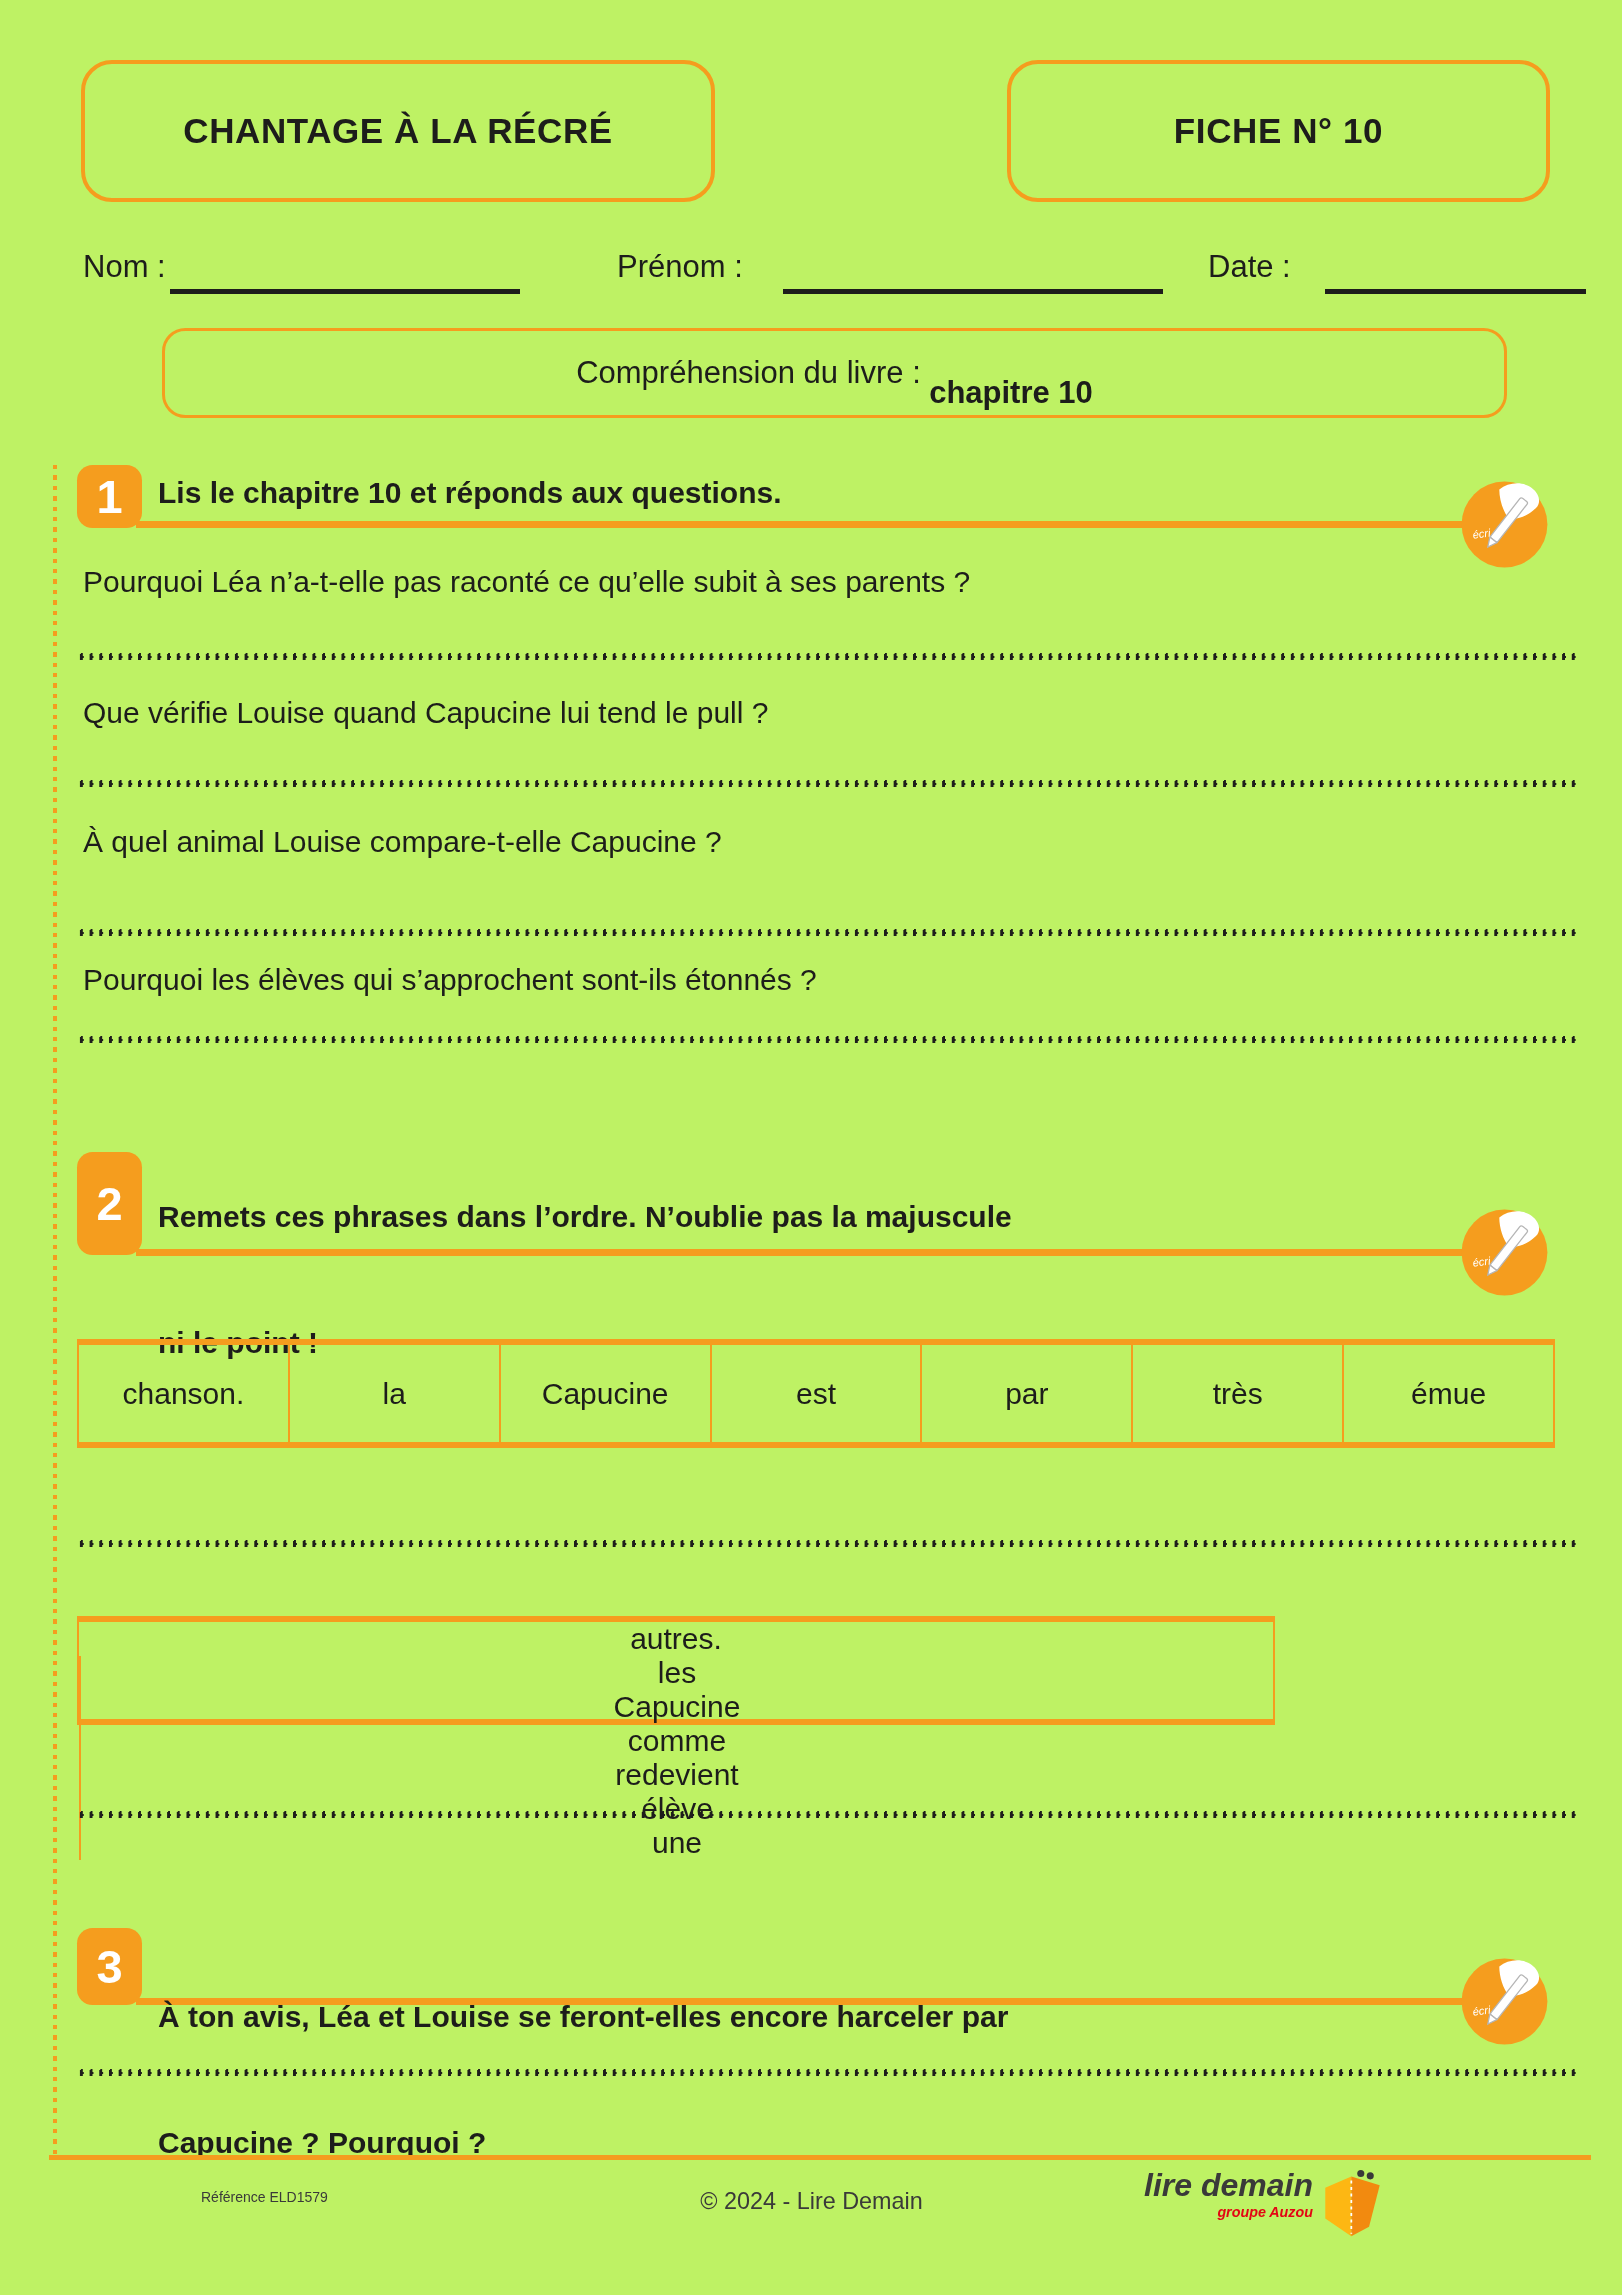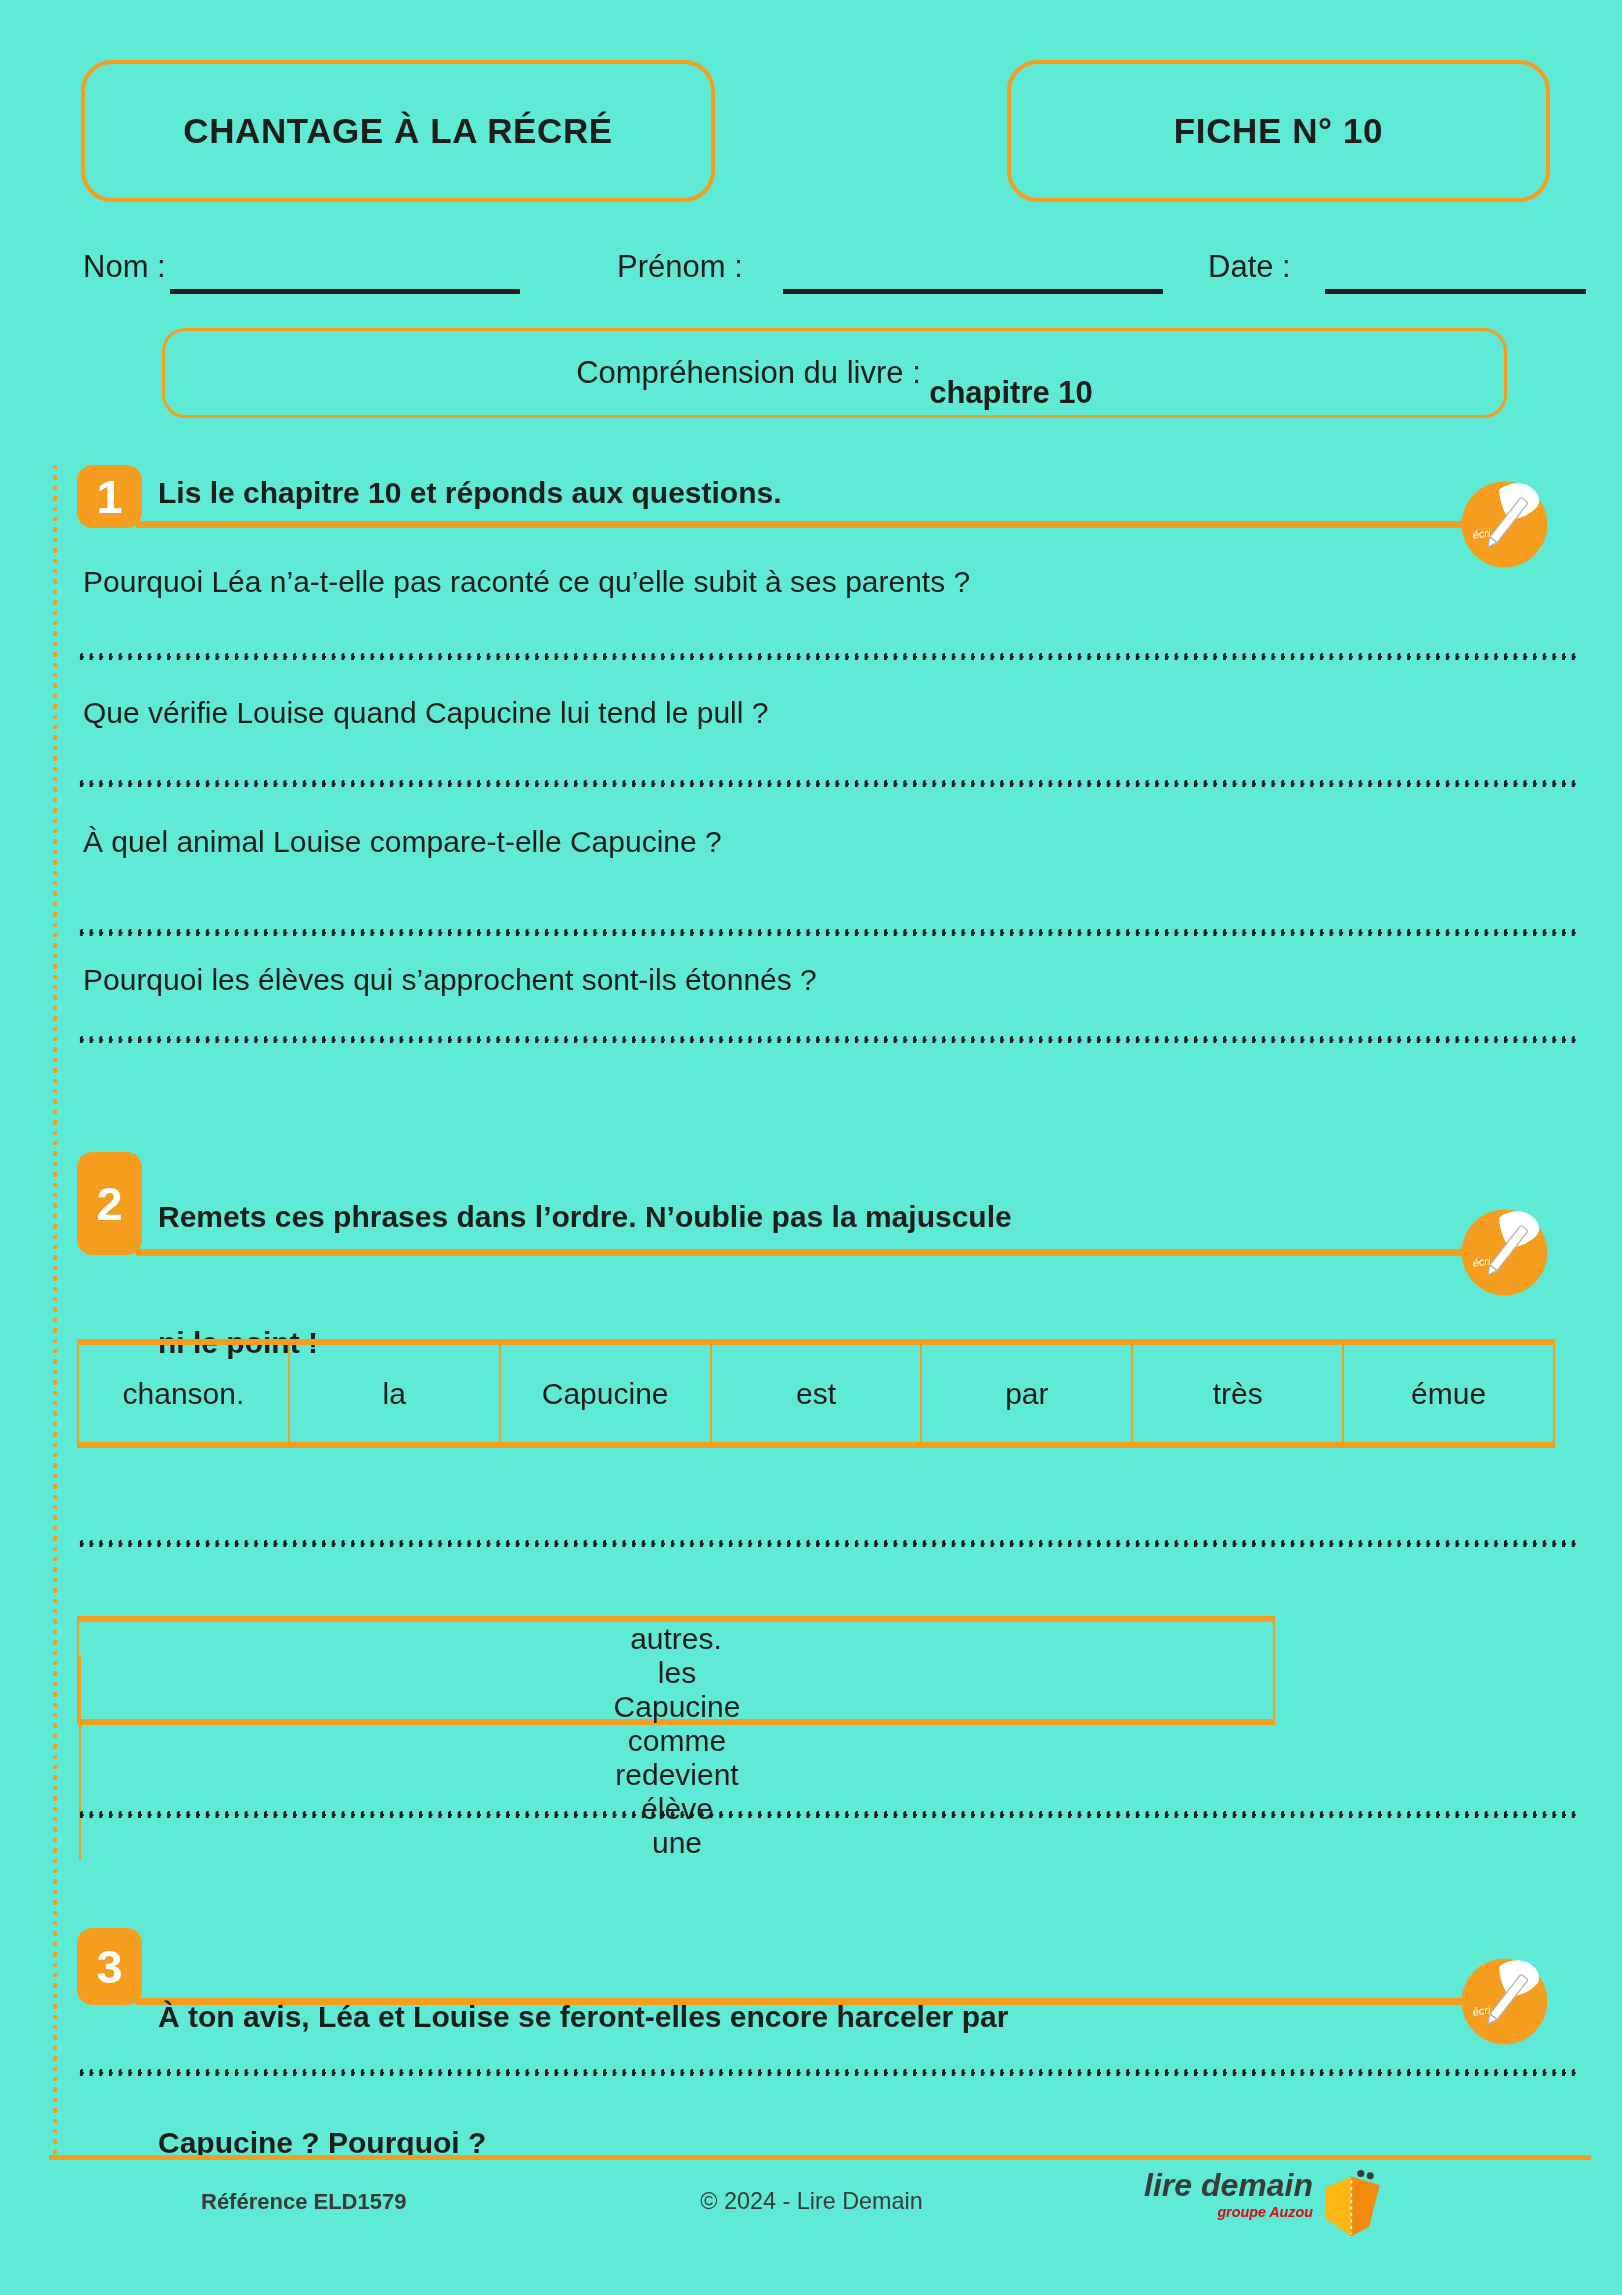--- a/index.html
+++ b/index.html
@@ -1,19 +1,19 @@
 <!DOCTYPE html>
 <html style="font-size:10.4px"><head>
 <meta charset="utf-8">
 <style>
   html,body{margin:0;padding:0;background:#ffffff;}
   #page{
     position:relative;
     width:1623px;height:2295px;
-    background:#5eead4;
+    background:#bef264;
     font-family:"Liberation Sans", sans-serif;
     color:#1d1d1b;
     overflow:hidden;
   }
   .abs{position:absolute;}
 
   
   .hbox{
     border:4.5px solid #F59D1E;
     border-radius:31px;
@@ -66,21 +66,21 @@
     border-left:2.6px solid #F59D1E;border-right:2.6px solid #F59D1E;
   }
   .wcell{
     flex:1;display:flex;align-items:center;justify-content:center;
     font-size:30px;border-left:2.6px solid #F59D1E;box-sizing:border-box;
   }
   .wcell:first-child{border-left:none;text-align:right;}
 
   
   .footer-rule{background:#F59D1E;height:5.2px;}
-  .footer-ref{font-size:22px;color:#3a3a39;font-weight:bold;}
+  .footer-ref{font-size:14px;color:#3a3a39;}
   .footer-copy{font-size:23.4px;color:#3a3a39;text-align:center;width:1623px;}
   .logo{display:flex;align-items:flex-start;}
   .logo-text{font-size:32px;font-weight:bold;font-style:italic;color:#3a3a39;line-height:43px;}
   .logo-sub{font-size:14.3px;font-weight:bold;font-style:italic;color:#E30613;text-align:right;margin-top:-2.6px;}
   .logo-book{width:71px;height:78px;margin-left:3.9px;margin-top:2.6px;}
 </style>
 </head>
 <body>
 
 <div id="page">

